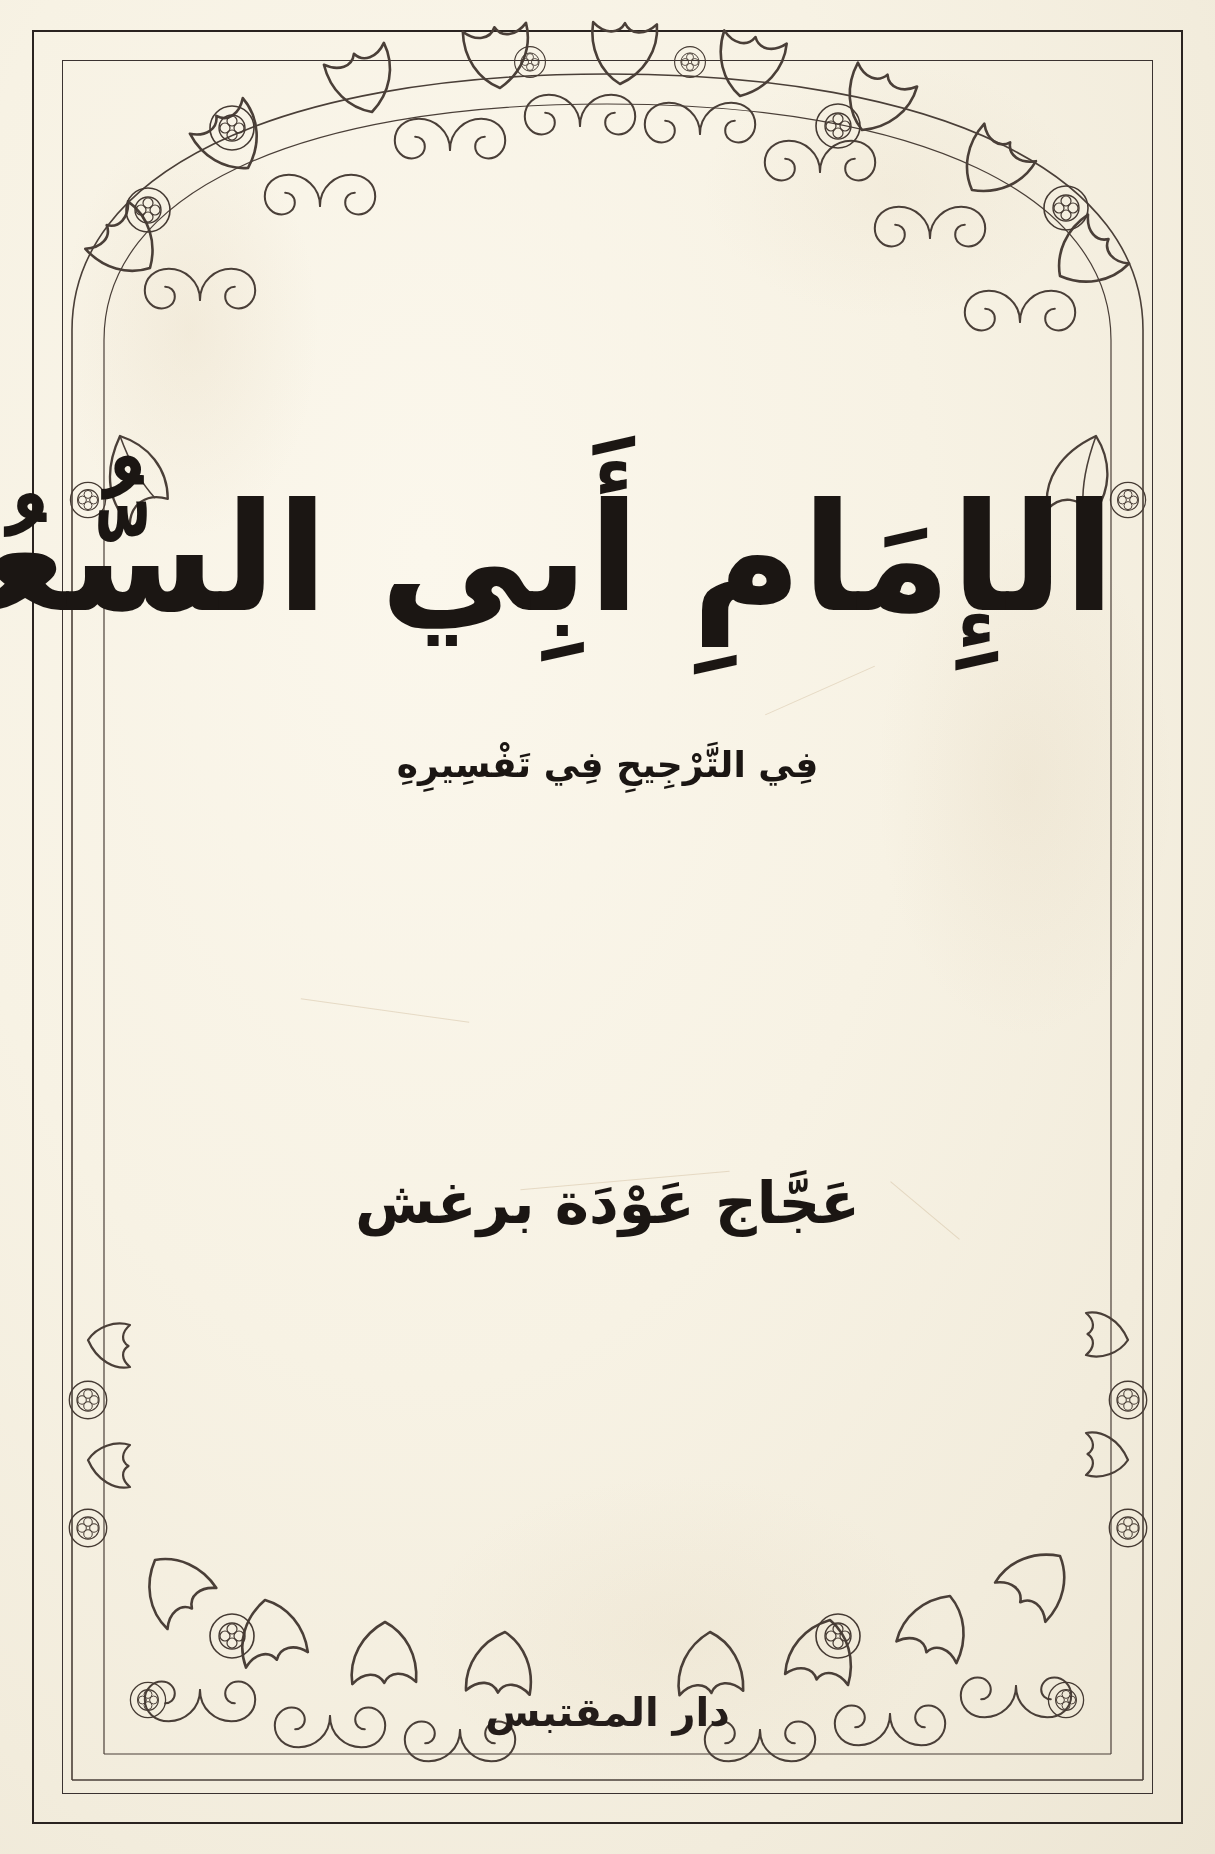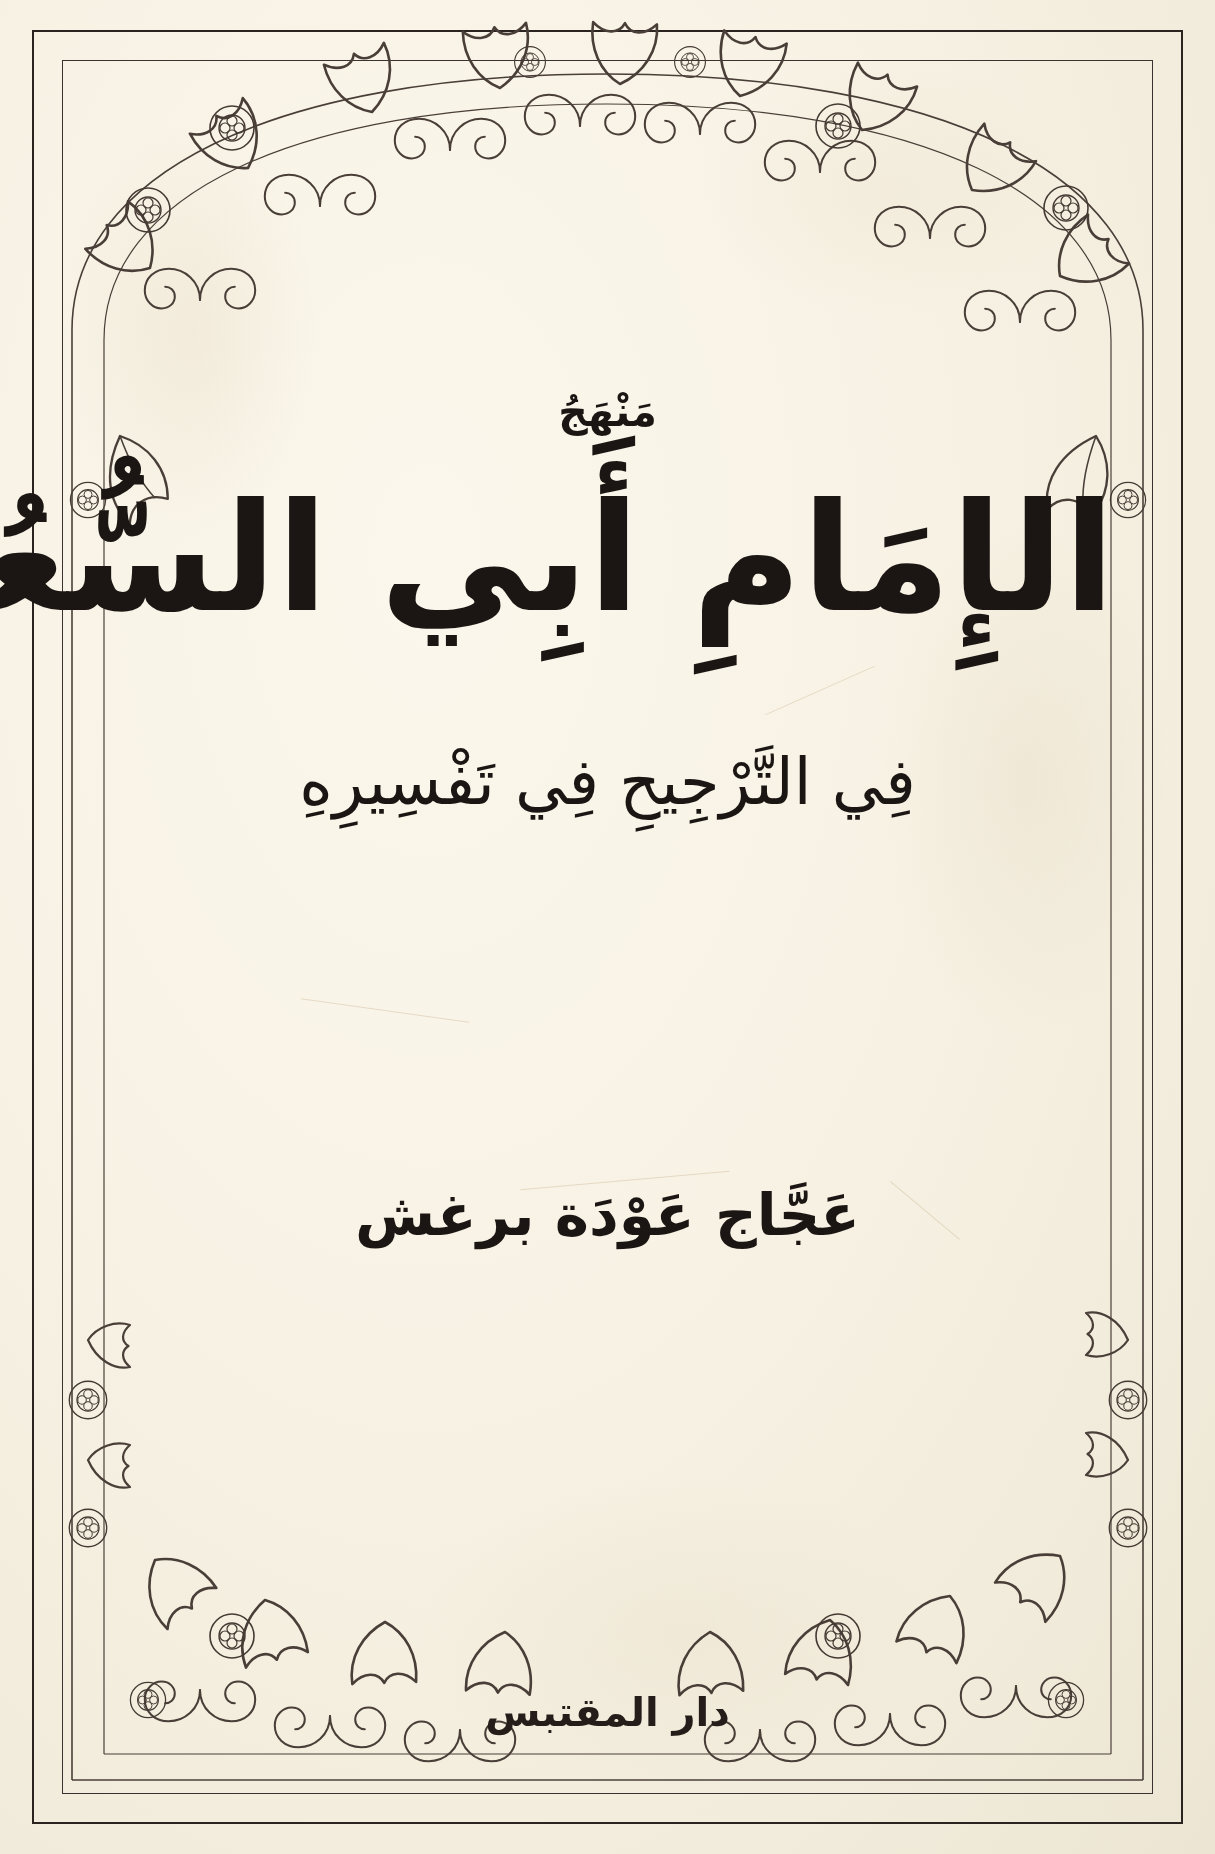--- a/index.html
+++ b/index.html
@@ -93,23 +93,23 @@
     line-height: 1.18;
     font-weight: 700;
     font-family: "DejaVu Sans", sans-serif;
     white-space: nowrap;
     letter-spacing: -2px;
   }
 
   .subtitle {
     position: absolute;
     top: 742px; left: 0; right: 0;
-    font-size: 64px;
+    font-size: 36px;
     line-height: 1.25;
-    font-weight: 400;
+    font-weight: 700;
     font-family: "DejaVu Sans", sans-serif;
   }
 
   .bracket-line {
     position: absolute;
     top: 834px; left: 0; right: 0;
     font-size: 34px;
     line-height: 1.3;
     font-weight: 700;
     font-family: "DejaVu Sans", sans-serif;
@@ -133,21 +133,20 @@
     font-family: "DejaVu Sans", sans-serif;
   }
 
   .author {
     position: absolute;
     top: 1166px; left: 0; right: 0;
     font-size: 58px;
     line-height: 1.3;
     font-weight: 700;
     font-family: "DejaVu Sans", sans-serif;
-    margin-top: 12px;
   }
 
   .publisher {
     position: absolute;
     top: 1688px; left: 0; right: 0;
     font-size: 40px;
     line-height: 1.2;
     font-weight: 700;
     font-family: "DejaVu Sans", sans-serif;
     color: #241d1a;
@@ -273,21 +272,20 @@
 
       <use href="#rosette" transform="translate(232,1636)"></use>
       <use href="#rosette" transform="translate(838,1636)"></use>
       <use href="#rosette" transform="translate(148,1700) scale(0.8)"></use>
       <use href="#rosette" transform="translate(1066,1700) scale(0.8)"></use>
     </g>
   </svg>
 
   <div class="content">
 
-    <div class="kicker">مَنْهَجُ</div>
 
     <div class="main-title">الإِمَامِ أَبِي السُّعُودِ</div>
 
     <div class="subtitle">فِي التَّرْجِيحِ فِي تَفْسِيرِهِ</div>
 
 
 
 
     <div class="author">عَجَّاج عَوْدَة برغش</div>
 

